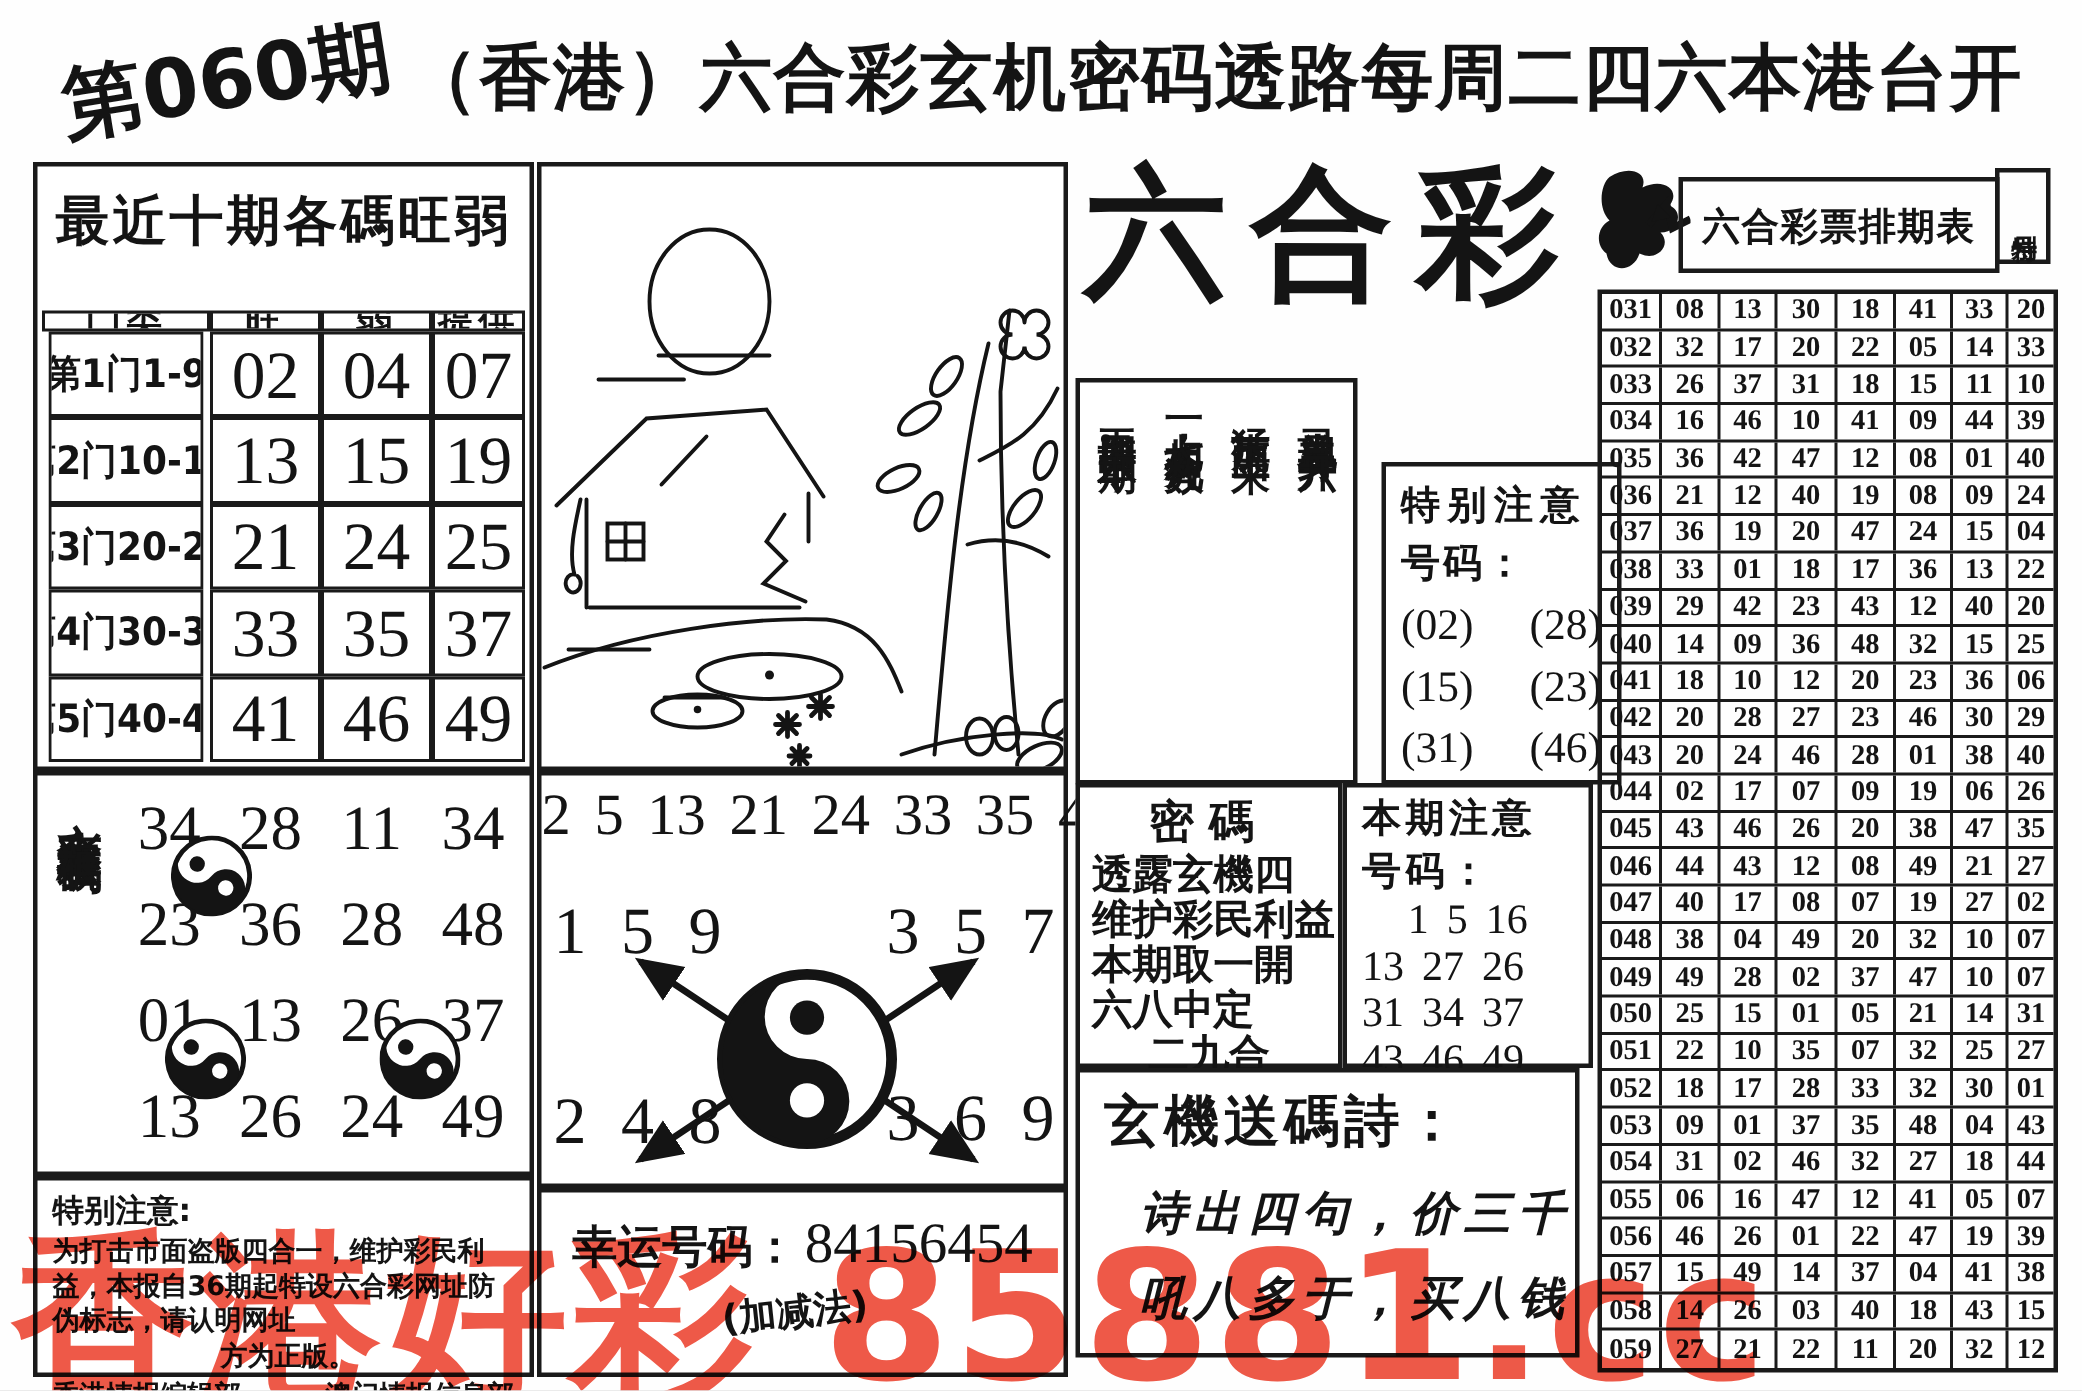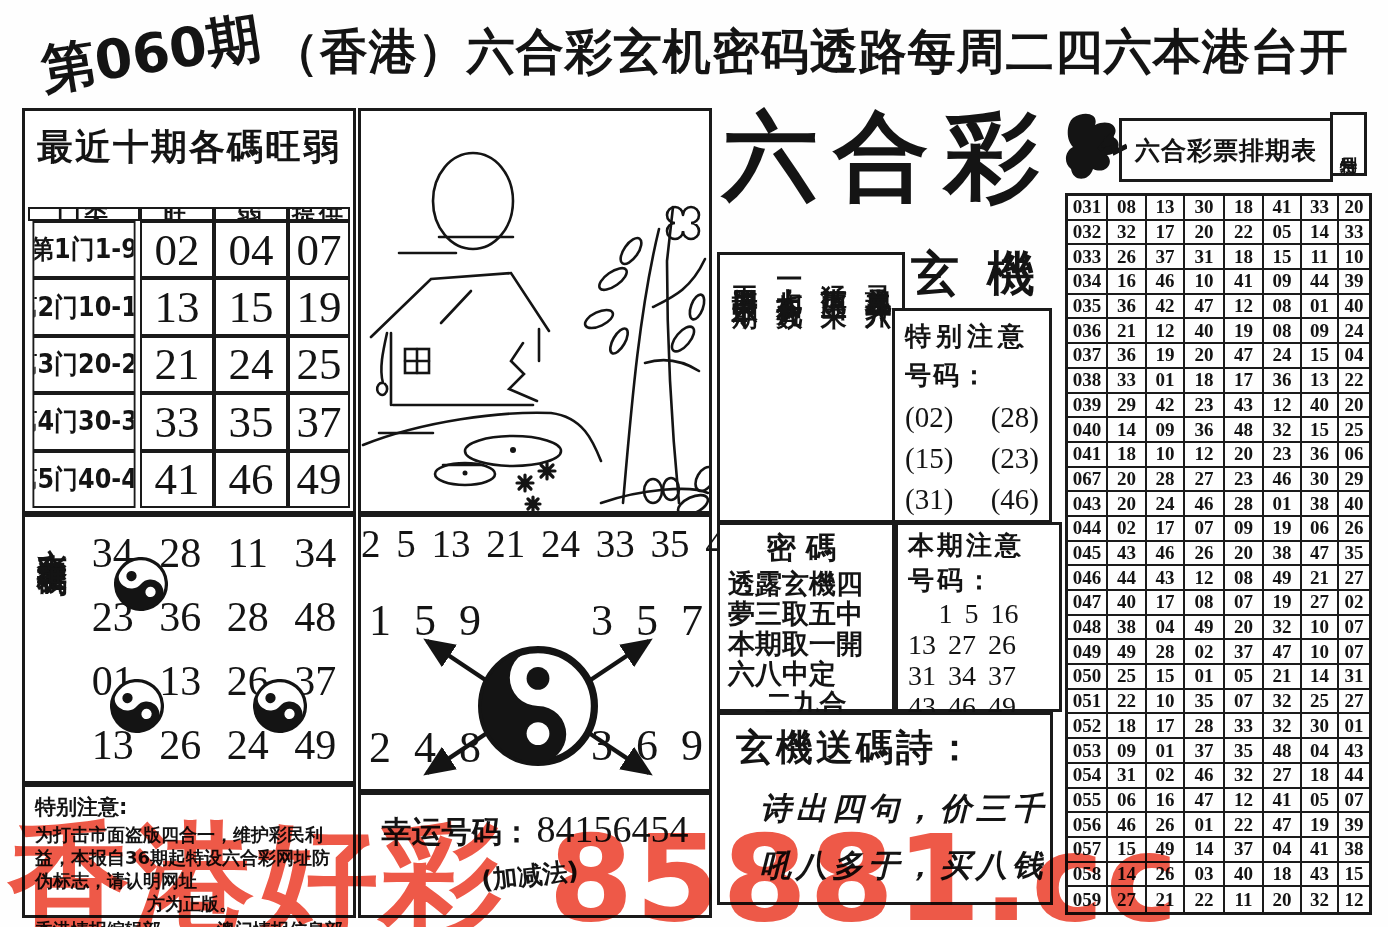--- a/index.html
+++ b/index.html
@@ -57,21 +57,21 @@
   
   .logo-wrap{position:absolute;left:715px;top:104px;width:348px;height:200px;}
   .logo-main{font-size:95px;font-weight:900;letter-spacing:16px;text-align:center;line-height:1.1;white-space:nowrap;}
   .logo-sub{position:absolute;left:196px;top:138px;font-size:48px;font-weight:900;letter-spacing:28px;white-space:nowrap;}
 
   .poem-box{left:717px;top:252px;width:188px;height:271px;display:flex;flex-direction:row-reverse;
             justify-content:space-around;padding:10px 2px;}
   .poem-col{writing-mode:vertical-rl;text-orientation:upright;font-size:26px;font-weight:900;
             letter-spacing:3px;line-height:1;font-family:"Liberation Serif","DejaVu Serif",serif;}
 
-  .sn-box{left:892px;top:308px;width:160px;height:215px;padding:8px 10px;}
+  .sn-box{left:921px;top:308px;width:160px;height:215px;padding:8px 10px;}
   .sn-title{font-size:26px;font-weight:900;letter-spacing:5px;white-space:nowrap;}
   .sn-sub{font-size:26px;font-weight:900;letter-spacing:2px;margin-top:4px;}
   .sn-row{font-family:"Liberation Serif","DejaVu Serif",serif;font-size:29px;display:flex;
           justify-content:space-between;margin-top:8px;}
 
   .pw-box{left:717px;top:522px;width:178px;height:190px;padding:3px 8px;}
   .pw-title{text-align:center;font-size:30px;font-weight:900;letter-spacing:10px;}
   .pw-line{font-size:27px;font-weight:900;line-height:30px;white-space:nowrap;}
   .pw-line.right{text-align:center;}
 
@@ -272,21 +272,20 @@
   <div class="box code-box">
     <div class="code-line1">
       <span class="code-label">幸运号码：</span>
       <span class="code-value serif">84156454</span>
     </div>
     <div><span class="code-method">(加减法)</span></div>
   </div>
 
   <div class="logo-wrap">
     <div class="logo-main">六合彩</div>
-    <div class="logo-sub">玄機</div>
   </div>
 
   <div class="box poem-box">
     <div class="poem-col">灵羊现身二六开，</div>
     <div class="poem-col">猛虎下山三一来。</div>
     <div class="poem-col">一七相加合九数，</div>
     <div class="poem-col">再博四六中本期。</div>
   </div>
 
   <div class="box sn-box">
@@ -302,21 +301,21 @@
     </div>
     <div class="sn-row">
       <span>(31)</span>
       <span>(46)</span>
     </div>
   </div>
 
   <div class="box pw-box">
     <div class="pw-title">密碼</div>
     <div class="pw-line">透露玄機四</div>
-    <div class="pw-line">夢三取五中</div>
+    <div class="pw-line">维护彩民利益</div>
     <div class="pw-line">本期取一開</div>
     <div class="pw-line">六八中定</div>
     <div class="pw-line right">二九合</div>
   </div>
 
   <div class="box pn-box">
     <div class="pn-title">本期注意</div>
     <div class="pn-title">号码：</div>
     <div class="pn-row" style="text-align:center">1 5 16</div>
     <div class="pn-row">13 27 26</div>
@@ -445,21 +444,21 @@
           <div class="scell">041</div>
           <div class="scell">18</div>
           <div class="scell">10</div>
           <div class="scell">12</div>
           <div class="scell">20</div>
           <div class="scell">23</div>
           <div class="scell">36</div>
           <div class="scell">06</div>
         </div>
         <div class="srow">
-          <div class="scell">067</div>
+          <div class="scell">042</div>
           <div class="scell">20</div>
           <div class="scell">28</div>
           <div class="scell">27</div>
           <div class="scell">23</div>
           <div class="scell">46</div>
           <div class="scell">30</div>
           <div class="scell">29</div>
         </div>
         <div class="srow">
           <div class="scell">043</div>

